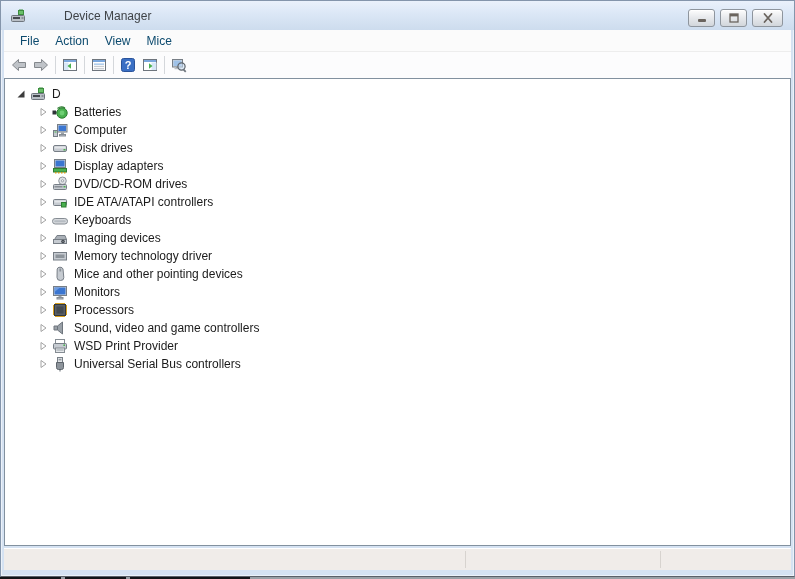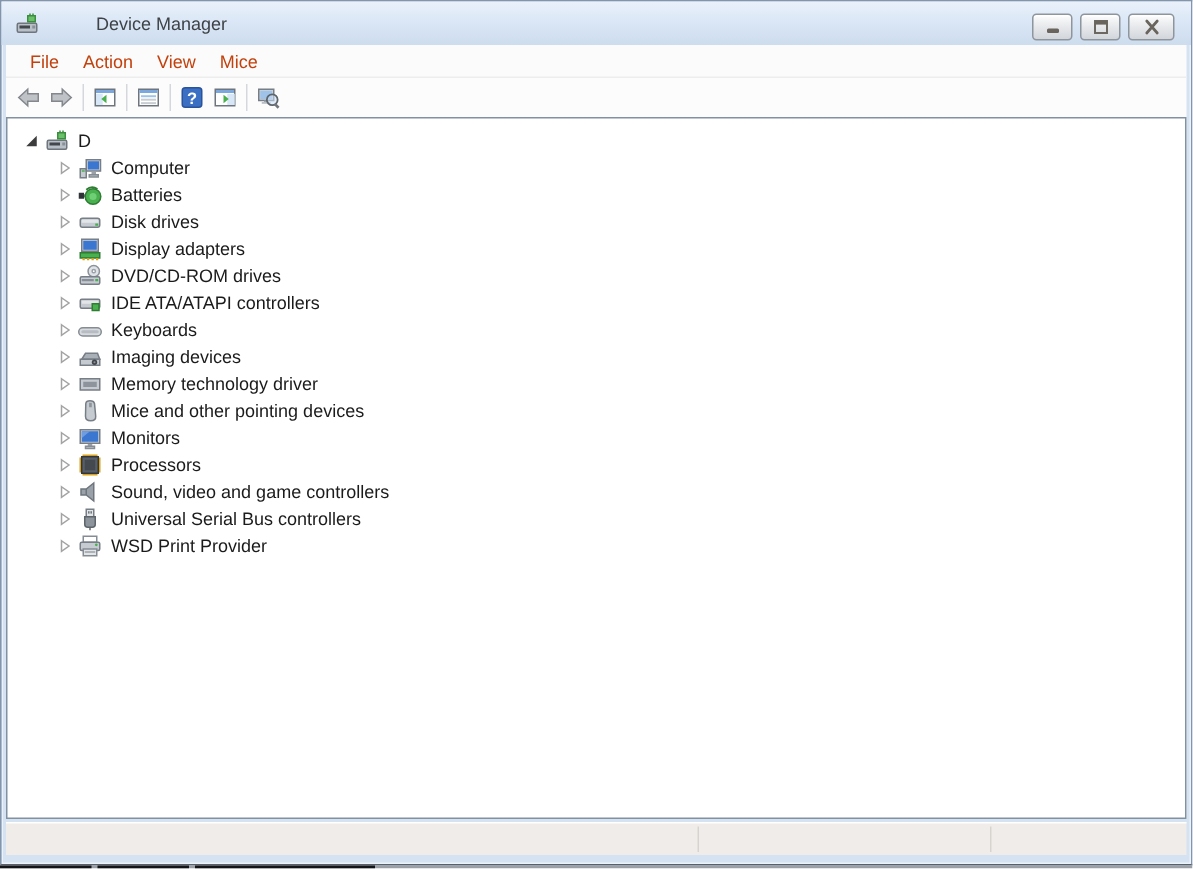--- a/index.html
+++ b/index.html
@@ -24,21 +24,21 @@
   .win-btn { width:27px; height:18px; border:1px solid #8e959d; border-radius:3px;
              background:linear-gradient(180deg,#fdfdfd 0%,#e8eaed 45%,#d2d6db 100%);
              box-shadow: inset 0 1px 0 #ffffff;
              display:flex; align-items:center; justify-content:center; }
   .win-btn.close { width:31px; }
 
   
   .menubar { position:absolute; left:4px; top:30px; width:787px; height:22px;
              background:#fbfbfb; border-bottom:1px solid #ededed;
              display:flex; align-items:center; padding-left:8px; }
-  .menu-item { font-size:12px; color:#c2410c; padding:3px 8px;text-align:center; }
+  .menu-item { font-size:12px; color:#0c4a6e; padding:3px 8px;text-align:center; }
 
   
   .toolbar { position:absolute; left:4px; top:52px; width:787px; height:26px;
              background:#fcfcfd; display:flex; align-items:center; padding-left:4px; }
   .tb-btn { width:22px; height:22px; display:flex; align-items:center; justify-content:center; }
   .tb-btn svg { display:block; }
   .tb-sep { width:1px; height:18px; background:#d4d7db; margin:0 3px; }
 
   
   .content { position:absolute; left:4px; top:78px; width:787px; height:468px;
@@ -199,46 +199,46 @@
       </div>
       <div>
           <div class="tree-row child">
             <span class="chev">
               <svg width="10" height="10" viewBox="0 0 10 10">
                 <path d="M3 1.5 L8 5 L3 8.5 Z" fill="#ffffff" stroke="#a3a3a3"></path>
               </svg>
             </span>
             <span class="dev-icon">
               <svg width="16" height="16" viewBox="0 0 16 16">
+                <rect x="0.5" y="6.5" width="3.5" height="4" fill="#2f3338"></rect>
+                <rect x="4" y="7.5" width="2" height="2" fill="#6e757d"></rect>
+                <circle cx="10" cy="9" r="5.2" fill="#49b04f" stroke="#2e7d32"></circle>
+                <circle cx="10" cy="9" r="2.4" fill="#6fcf74"></circle>
+                <path d="M5.5 4.5 Q9 1.5 13 4" stroke="#2e7d32" stroke-width="1.2" fill="none"></path>
+              </svg>
+            </span>
+            <span class="tree-label">Batteries</span>
+          </div>
+          <div class="tree-row child">
+            <span class="chev">
+              <svg width="10" height="10" viewBox="0 0 10 10">
+                <path d="M3 1.5 L8 5 L3 8.5 Z" fill="#ffffff" stroke="#a3a3a3"></path>
+              </svg>
+            </span>
+            <span class="dev-icon">
+              <svg width="16" height="16" viewBox="0 0 16 16">
                 <rect x="1.5" y="8.5" width="4" height="6" fill="#c6cbd1" stroke="#777e86"></rect>
                 <rect x="2.5" y="9.5" width="2" height="1" fill="#49b04f"></rect>
                 <rect x="5.5" y="2.5" width="9.5" height="7.5" fill="#cfd4da" stroke="#777e86"></rect>
                 <rect x="6.5" y="3.5" width="7.5" height="5.5" fill="#3b76d1"></rect>
                 <rect x="9" y="10.5" width="3" height="1.5" fill="#9aa1a8"></rect>
                 <rect x="7.5" y="12.5" width="6" height="1.5" fill="#b9bfc6" stroke="#858c93"></rect>
               </svg>
             </span>
             <span class="tree-label">Computer</span>
-          </div>
-          <div class="tree-row child">
-            <span class="chev">
-              <svg width="10" height="10" viewBox="0 0 10 10">
-                <path d="M3 1.5 L8 5 L3 8.5 Z" fill="#ffffff" stroke="#a3a3a3"></path>
-              </svg>
-            </span>
-            <span class="dev-icon">
-              <svg width="16" height="16" viewBox="0 0 16 16">
-                <rect x="0.5" y="6.5" width="3.5" height="4" fill="#2f3338"></rect>
-                <rect x="4" y="7.5" width="2" height="2" fill="#6e757d"></rect>
-                <circle cx="10" cy="9" r="5.2" fill="#49b04f" stroke="#2e7d32"></circle>
-                <circle cx="10" cy="9" r="2.4" fill="#6fcf74"></circle>
-                <path d="M5.5 4.5 Q9 1.5 13 4" stroke="#2e7d32" stroke-width="1.2" fill="none"></path>
-              </svg>
-            </span>
-            <span class="tree-label">Batteries</span>
           </div>
           <div class="tree-row child">
             <span class="chev">
               <svg width="10" height="10" viewBox="0 0 10 10">
                 <path d="M3 1.5 L8 5 L3 8.5 Z" fill="#ffffff" stroke="#a3a3a3"></path>
               </svg>
             </span>
             <span class="dev-icon">
               <svg width="16" height="16" viewBox="0 0 16 16">
                 <rect x="1.5" y="5.5" width="13" height="6" rx="1.5" fill="#c6cbd1" stroke="#777e86"></rect>
@@ -411,45 +411,45 @@
             <span class="tree-label">Sound, video and game controllers</span>
           </div>
           <div class="tree-row child">
             <span class="chev">
               <svg width="10" height="10" viewBox="0 0 10 10">
                 <path d="M3 1.5 L8 5 L3 8.5 Z" fill="#ffffff" stroke="#a3a3a3"></path>
               </svg>
             </span>
             <span class="dev-icon">
               <svg width="16" height="16" viewBox="0 0 16 16">
+                <rect x="3.5" y="1.5" width="9" height="4" fill="#ffffff" stroke="#858c93"></rect>
+                <rect x="1.5" y="5.5" width="13" height="5.5" rx="1" fill="#c6cbd1" stroke="#777e86"></rect>
+                <circle cx="12.2" cy="7.2" r="0.9" fill="#49b04f"></circle>
+                <rect x="3.5" y="10" width="9" height="4.5" fill="#e3e6e9" stroke="#858c93"></rect>
+                <rect x="4.5" y="11.5" width="7" height="1" fill="#9aa1a8"></rect>
+              </svg>
+            </span>
+            <span class="tree-label">WSD Print Provider</span>
+          </div>
+          <div class="tree-row child">
+            <span class="chev">
+              <svg width="10" height="10" viewBox="0 0 10 10">
+                <path d="M3 1.5 L8 5 L3 8.5 Z" fill="#ffffff" stroke="#a3a3a3"></path>
+              </svg>
+            </span>
+            <span class="dev-icon">
+              <svg width="16" height="16" viewBox="0 0 16 16">
                 <rect x="5.5" y="1.5" width="5" height="5" fill="#e3e6e9" stroke="#777e86"></rect>
                 <rect x="6.7" y="2.8" width="1" height="1.6" fill="#6e757d"></rect>
                 <rect x="8.3" y="2.8" width="1" height="1.6" fill="#6e757d"></rect>
                 <path d="M4.5 6.5 L11.5 6.5 L11.5 11.5 Q11.5 13.5 9.5 13.5 L6.5 13.5 Q4.5 13.5 4.5 11.5 Z" fill="#8d949b" stroke="#5d646b"></path>
                 <rect x="7.5" y="13.5" width="1" height="2" fill="#5d646b"></rect>
               </svg>
             </span>
             <span class="tree-label">Universal Serial Bus controllers</span>
-          </div>
-          <div class="tree-row child">
-            <span class="chev">
-              <svg width="10" height="10" viewBox="0 0 10 10">
-                <path d="M3 1.5 L8 5 L3 8.5 Z" fill="#ffffff" stroke="#a3a3a3"></path>
-              </svg>
-            </span>
-            <span class="dev-icon">
-              <svg width="16" height="16" viewBox="0 0 16 16">
-                <rect x="3.5" y="1.5" width="9" height="4" fill="#ffffff" stroke="#858c93"></rect>
-                <rect x="1.5" y="5.5" width="13" height="5.5" rx="1" fill="#c6cbd1" stroke="#777e86"></rect>
-                <circle cx="12.2" cy="7.2" r="0.9" fill="#49b04f"></circle>
-                <rect x="3.5" y="10" width="9" height="4.5" fill="#e3e6e9" stroke="#858c93"></rect>
-                <rect x="4.5" y="11.5" width="7" height="1" fill="#9aa1a8"></rect>
-              </svg>
-            </span>
-            <span class="tree-label">WSD Print Provider</span>
           </div>
         </div>
     </div>
   </div>
 
   <div class="statusbar">
       <div class="sb-pane p0"></div>
       <div class="sb-div"></div>
       <div class="sb-pane p1"></div>
       <div class="sb-div"></div>

